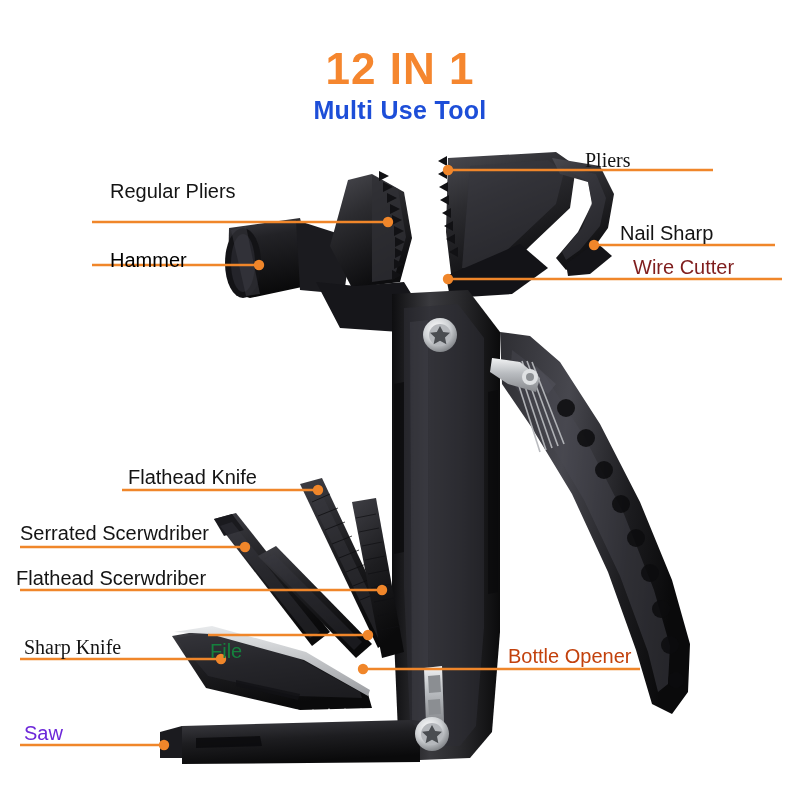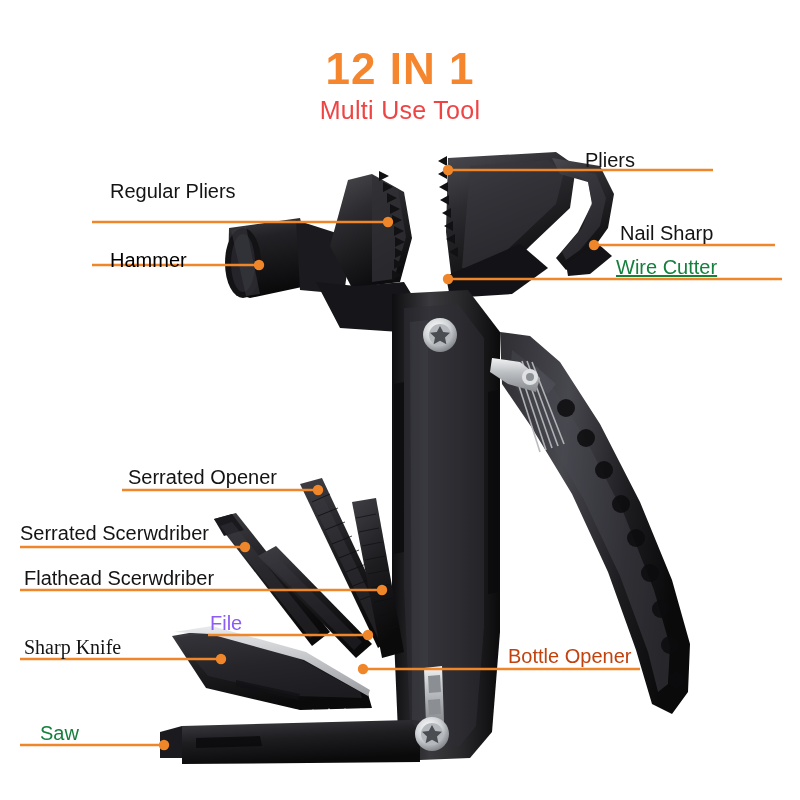--- a/index.html
+++ b/index.html
@@ -12,22 +12,22 @@
   }
   #stage{position:absolute;left:0;top:0;width:800px;height:800px;margin-top:32px;}
 
   
   .title-wrap{position:absolute;left:0;top:12px;width:800px;text-align:center;}
   .title-main{
     font-size:44px;font-weight:bold;letter-spacing:1px;
     color:#F5862E;line-height:50px;
   }
   .title-sub{
-    font-size:25px;font-weight:normal;letter-spacing:.3px;
-    color:#ef4444;line-height:32px;
+    font-size:25px;font-weight:bold;letter-spacing:.3px;
+    color:#1d4ed8;line-height:32px;
   }
 
   
   .callout{position:absolute;}
   .callout .txt{
     position:absolute;white-space:nowrap;
     font-size:20px;color:#141414;line-height:22px;
   }
 
   
@@ -325,44 +325,44 @@
     </svg>
 
   <div id="labels">
       <div class="callout">
         <span class="txt" style="left: 110px; top: 148px; color: rgb(20, 20, 20);">Regular Pliers</span>
       </div>
       <div class="callout">
         <span class="txt" style="left: 110px; top: 217px; color: #000000;">Hammer</span>
       </div>
       <div class="callout">
-        <span class="txt" style="left: 585px; top: 117px; color: rgb(20, 20, 20);">Pliers</span>
+        <span class="txt" style="left: 585px; top: 117px; color: rgb(20, 20, 20); font-family: Liberation Serif, serif;">Pliers</span>
       </div>
       <div class="callout">
         <span class="txt" style="left: 620px; top: 190px; color: rgb(20, 20, 20);">Nail Sharp</span>
       </div>
       <div class="callout">
-        <span class="txt" style="left: 616px; top: 224px; color: #15803d; text-decoration: underline;">Wire Cutter</span>
-      </div>
-      <div class="callout">
-        <span class="txt" style="left: 128px; top: 434px; color: rgb(20, 20, 20);">Serrated Opener</span>
+        <span class="txt" style="left: 633px; top: 224px; color: #7f1d1d;">Wire Cutter</span>
+      </div>
+      <div class="callout">
+        <span class="txt" style="left: 128px; top: 434px; color: rgb(20, 20, 20);">Flathead Knife</span>
       </div>
       <div class="callout">
         <span class="txt" style="left: 20px; top: 490px; color: rgb(20, 20, 20);">Serrated Scerwdriber</span>
       </div>
       <div class="callout">
-        <span class="txt" style="left: 24px; top: 535px; color: rgb(20, 20, 20);">Flathead Scerwdriber</span>
-      </div>
-      <div class="callout">
-        <span class="txt" style="left: 210px; top: 580px; color: #8b5cf6;">File</span>
+        <span class="txt" style="left: 16px; top: 535px; color: rgb(20, 20, 20);">Flathead Scerwdriber</span>
+      </div>
+      <div class="callout">
+        <span class="txt" style="left: 210px; top: 608px; color: #15803d;">File</span>
       </div>
       <div class="callout">
         <span class="txt" style="left: 24px; top: 604px; color: rgb(20, 20, 20); font-family: Liberation Serif, serif;">Sharp Knife</span>
       </div>
       <div class="callout">
-        <span class="txt" style="left: 40px; top: 690px; color: #15803d;">Saw</span>
+        <span class="txt" style="left: 24px; top: 690px; color: #6d28d9;">Saw</span>
       </div>
       <div class="callout">
         <span class="txt" style="left: 508px; top: 613px; color: #c2410c;">Bottle Opener</span>
       </div>
     </div>
 
 </div>
 
 </body></html>

